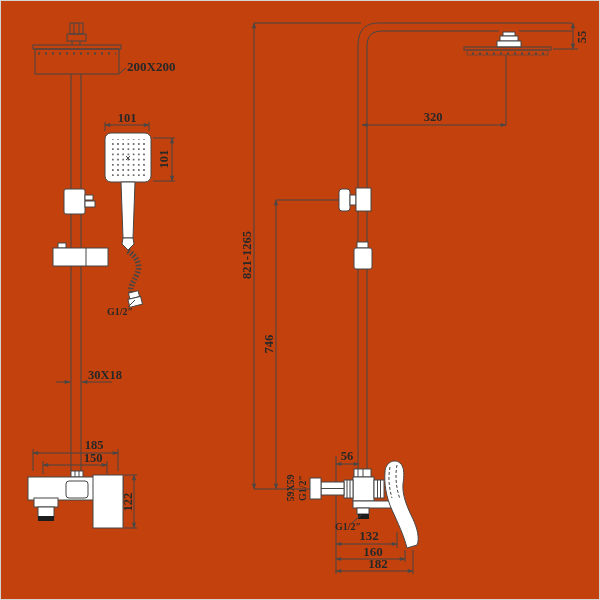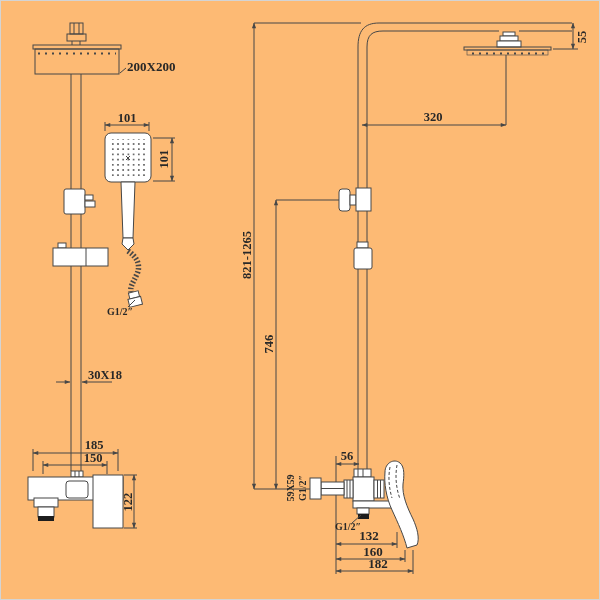--- a/index.html
+++ b/index.html
@@ -1,17 +1,17 @@
 <!DOCTYPE html>
 <html><head>
 <meta charset="utf-8">
 <style>
   html,body{margin:0;padding:0;background:#ffffff;}
   .canvas{
-    position:relative;width:598px;height:598px;background:#fdba74;
+    position:relative;width:598px;height:598px;background:#c2410c;
     border:1px solid #d4d4d4;overflow:hidden;
     font-family:"Liberation Serif",serif;
   }
   svg{display:block}
   .ln{stroke:#474747;stroke-width:1;fill:none;}
   .fillw{fill:#ffffff;stroke:#474747;stroke-width:1;}
   .dark{fill:#1d1d1d;stroke:none;}
   .dash{stroke:#474747;stroke-width:1;fill:none;stroke-dasharray:3 2;}
   .hose{stroke:#474747;stroke-width:5.5;fill:none;stroke-dasharray:1.6 1.9;}
   text{fill:#282828;font-family:"Liberation Serif",serif;font-weight:bold;}

